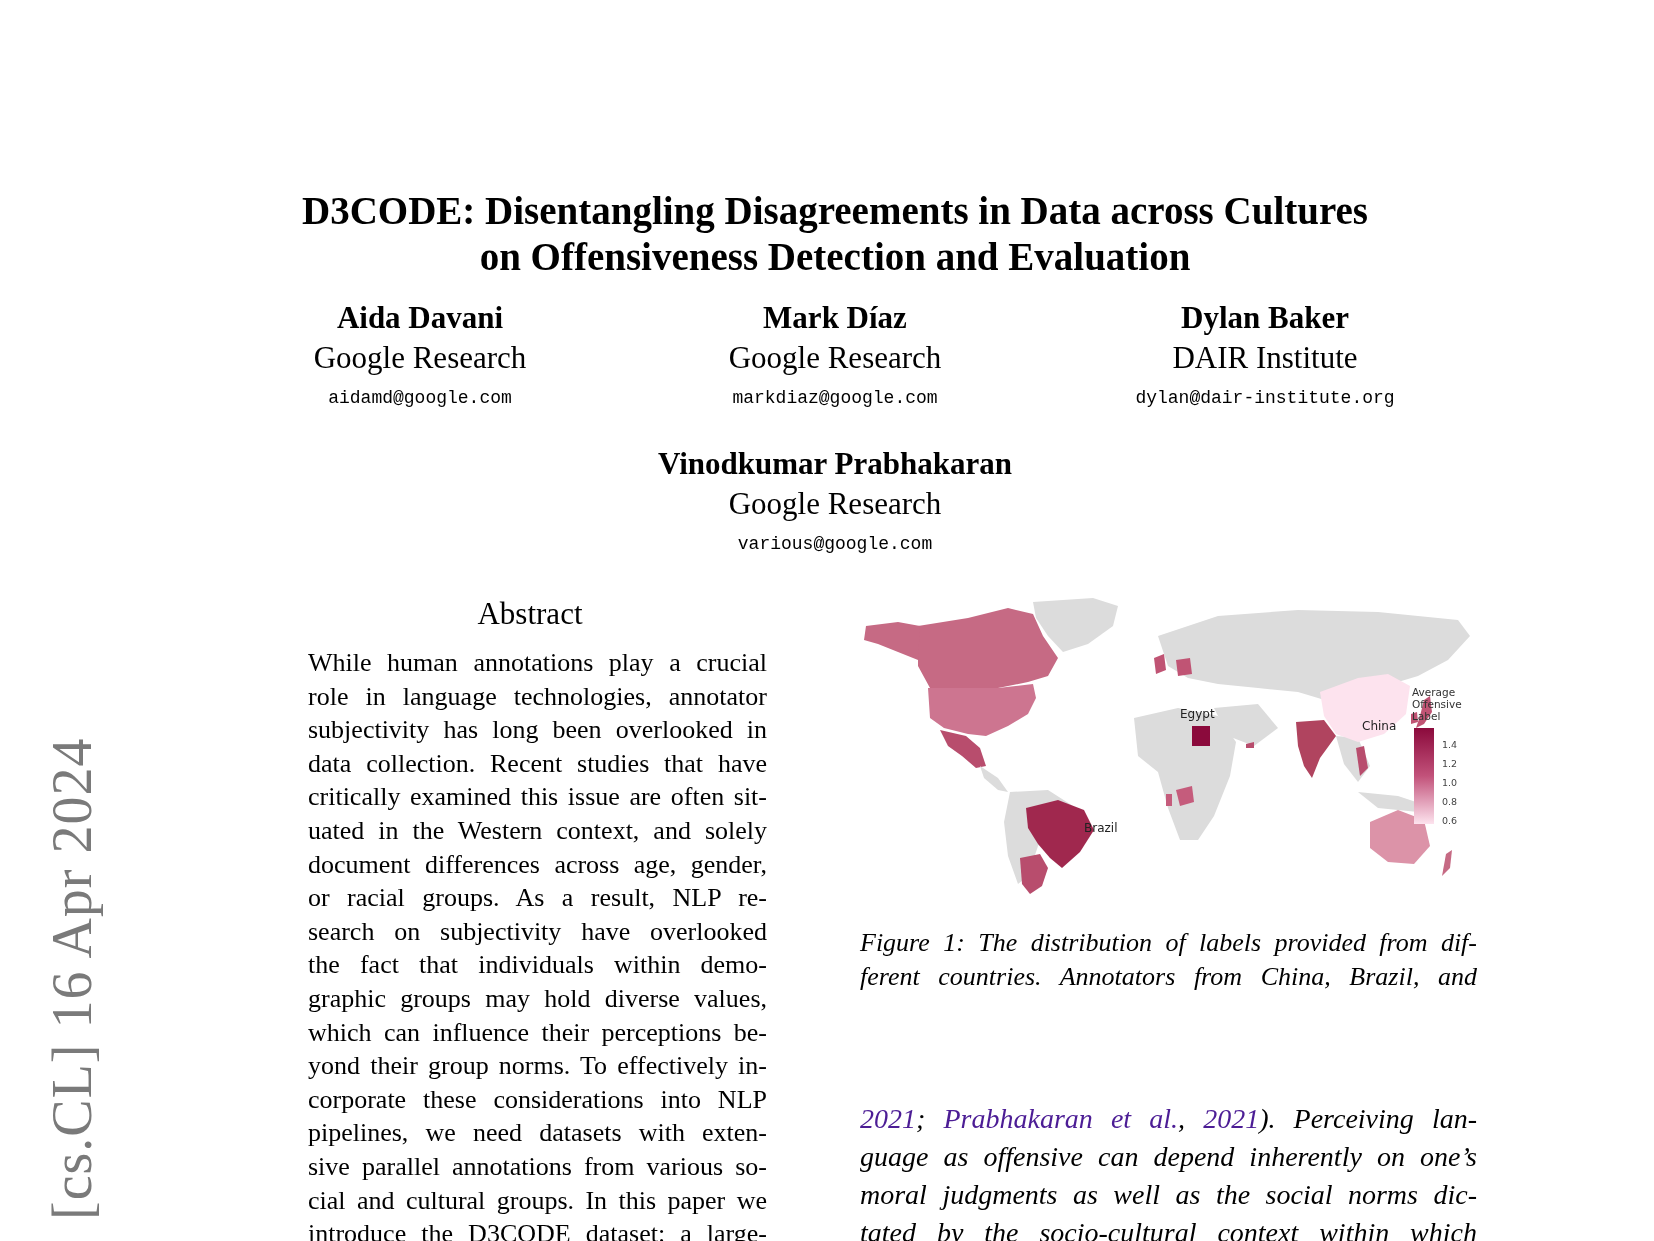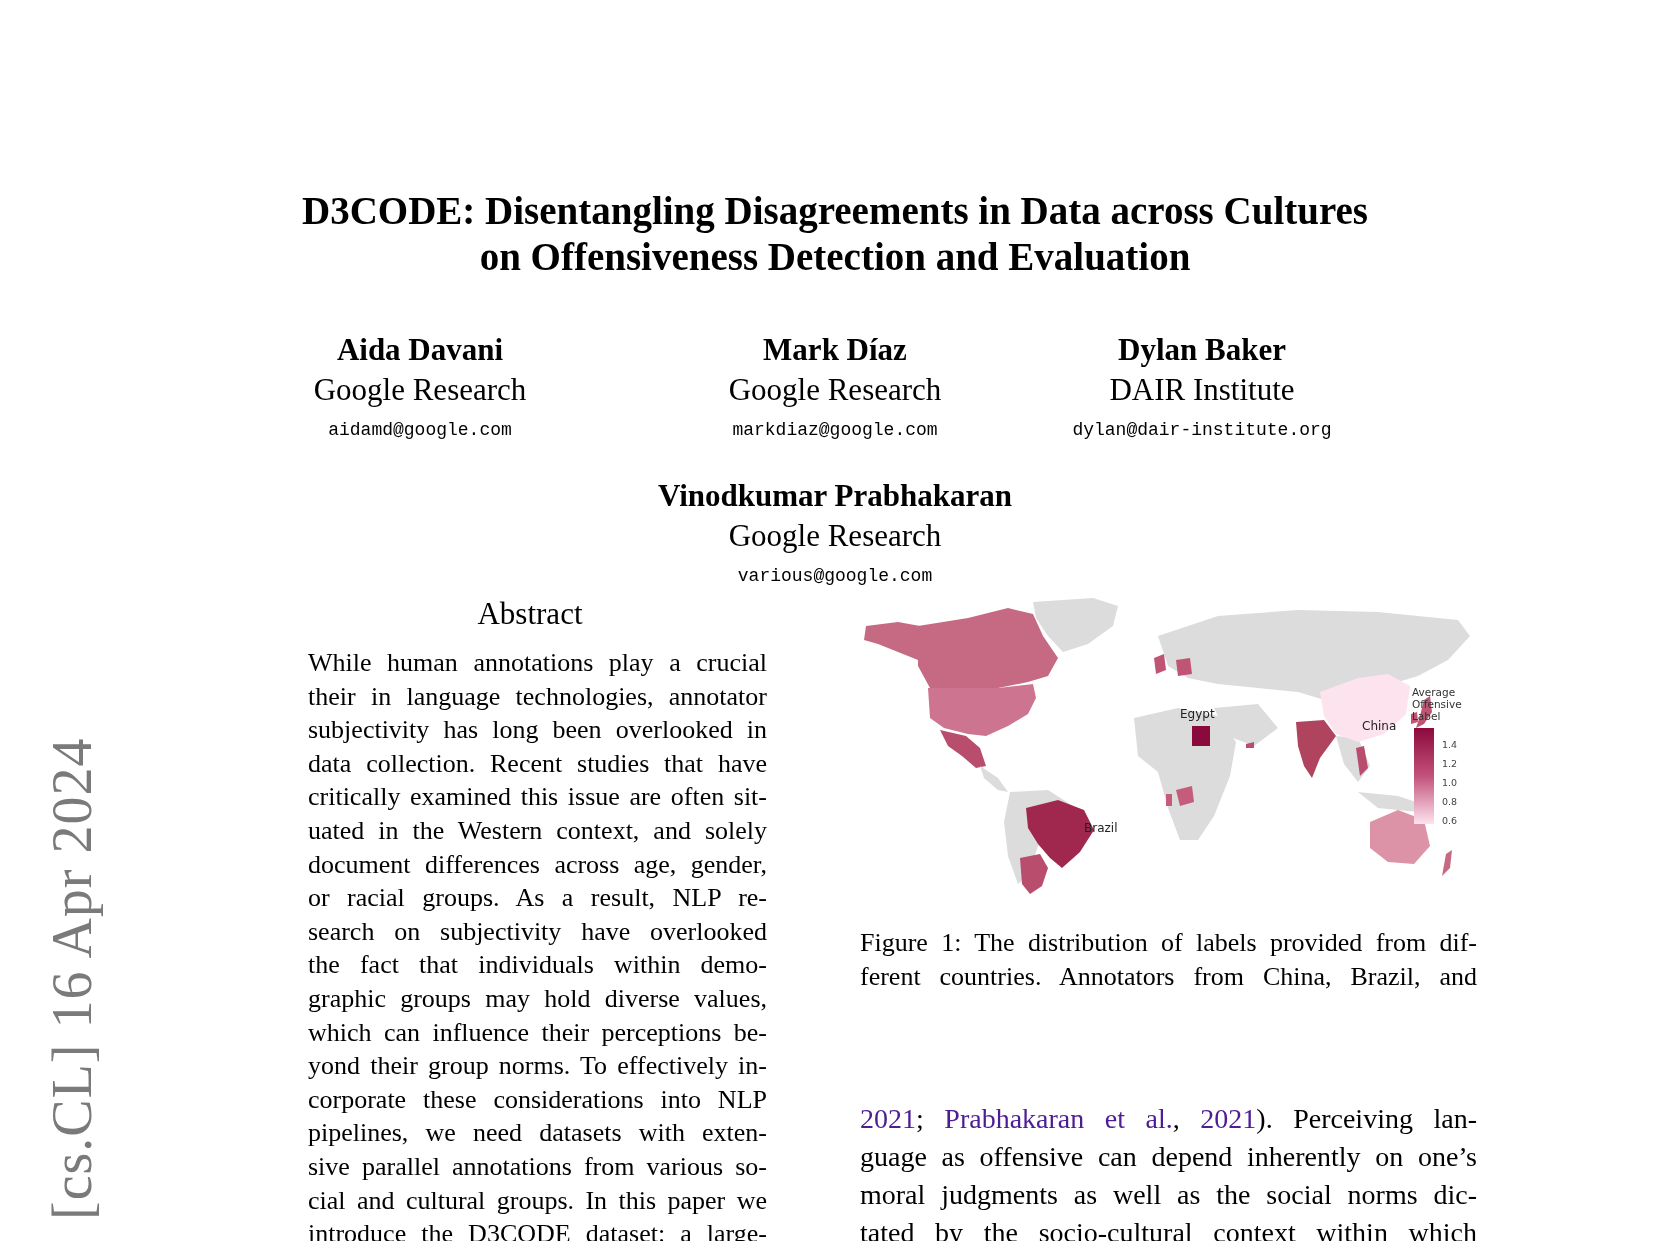--- a/index.html
+++ b/index.html
@@ -1,28 +1,28 @@
 <!DOCTYPE html>
 <html><head>
 <meta charset="utf-8">
 <style>
   html, body { margin:0; padding:0; background:#ffffff; }
   body { width:1654px; height:1241px; position:relative; overflow:hidden; font-family:"Liberation Serif", "DejaVu Serif", serif; color:#000; }
   .abs { position:absolute; }
   .title { left:0; width:1670px; top:188px; text-align:center; font-weight:bold; font-size:39px; line-height:46px; }
   .author { text-align:center; font-size:31px; line-height:40px; }
-  .author .name { font-weight:bold;margin-top:32px; }
+  .author .name { font-weight:bold; }
   .author .email { font-family:"Liberation Mono", "DejaVu Sans Mono", monospace; font-size:18px; }
   .abstract-head { left:300px; width:460px; top:596px; text-align:center; font-weight:normal; font-size:31px; }
   .abstract-body { left:308px; width:459px; top:646px; font-size:26px; line-height:33.6px; text-align:justify; }
   .abstract-body .ln { display:block; white-space:nowrap; text-align-last:justify; text-align:justify; }
   .arxiv { left:40px; top:1220px; transform-origin:left top; transform:rotate(-90deg); font-size:56px; color:#7a7a7a; white-space:nowrap; letter-spacing:1px; }
   .figure { left:858px; top:596px; width:622px; height:300px; }
   .caption { left:860px; width:617px; top:926px; font-size:26px; line-height:33.6px; }
-  .caption .ln, .body2 .ln { display:block; white-space:nowrap; text-align:justify; text-align-last:justify; }
+  .caption .ln, .body2 .ln { display:block; white-space:nowrap; text-align:justify; text-align-last:justify;font-style:italic; }
   .body2 { left:860px; width:617px; top:1100px; font-size:28px; line-height:38px; }
   .cite { color:#4c1d95; }
   .map-label { font-family:"DejaVu Sans", sans-serif; font-size:12px; fill:#222; }
   .legend-title { font-family:"DejaVu Sans", sans-serif; font-size:10.5px; fill:#333; }
   .legend-tick { font-family:"DejaVu Sans", sans-serif; font-size:9.5px; fill:#444; }
 </style>
 </head>
 <body>
 
 <div class="abs title">
@@ -33,38 +33,38 @@
 <div class="abs author" style="left:270px; width:300px; top:298px;">
   <div class="name">Aida Davani</div>
   <div>Google Research</div>
   <div class="email">aidamd@google.com</div>
 </div>
 <div class="abs author" style="left:670px; width:330px; top:298px;">
   <div class="name">Mark Díaz</div>
   <div>Google Research</div>
   <div class="email">markdiaz@google.com</div>
 </div>
-<div class="abs author" style="left:992px; width:420px; top:298px;">
+<div class="abs author" style="left:1055px; width:420px; top:298px;">
   <div class="name">Dylan Baker</div>
   <div>DAIR Institute</div>
   <div class="email">dylan@dair-institute.org</div>
 </div>
 
 <div class="abs author" style="left:620px; width:430px; top:444px;">
   <div class="name">Vinodkumar Prabhakaran</div>
   <div>Google Research</div>
   <div class="email">various@google.com</div>
 </div>
 
 <div class="abs arxiv">[cs.CL]  16 Apr 2024</div>
 
 <div class="abs abstract-head">Abstract</div>
 <div class="abs abstract-body">
   <span class="ln">While human annotations play a crucial</span>
-  <span class="ln">their in language technologies, annotator</span>
+  <span class="ln">role in language technologies, annotator</span>
   <span class="ln">subjectivity has long been overlooked in</span>
   <span class="ln">data collection. Recent studies that have</span>
   <span class="ln">critically examined this issue are often sit-</span>
   <span class="ln">uated in the Western context, and solely</span>
   <span class="ln">document differences across age, gender,</span>
   <span class="ln">or racial groups.  As a result, NLP re-</span>
   <span class="ln">search on subjectivity have overlooked</span>
   <span class="ln">the fact that individuals within demo-</span>
   <span class="ln">graphic groups may hold diverse values,</span>
   <span class="ln">which can influence their perceptions be-</span>

